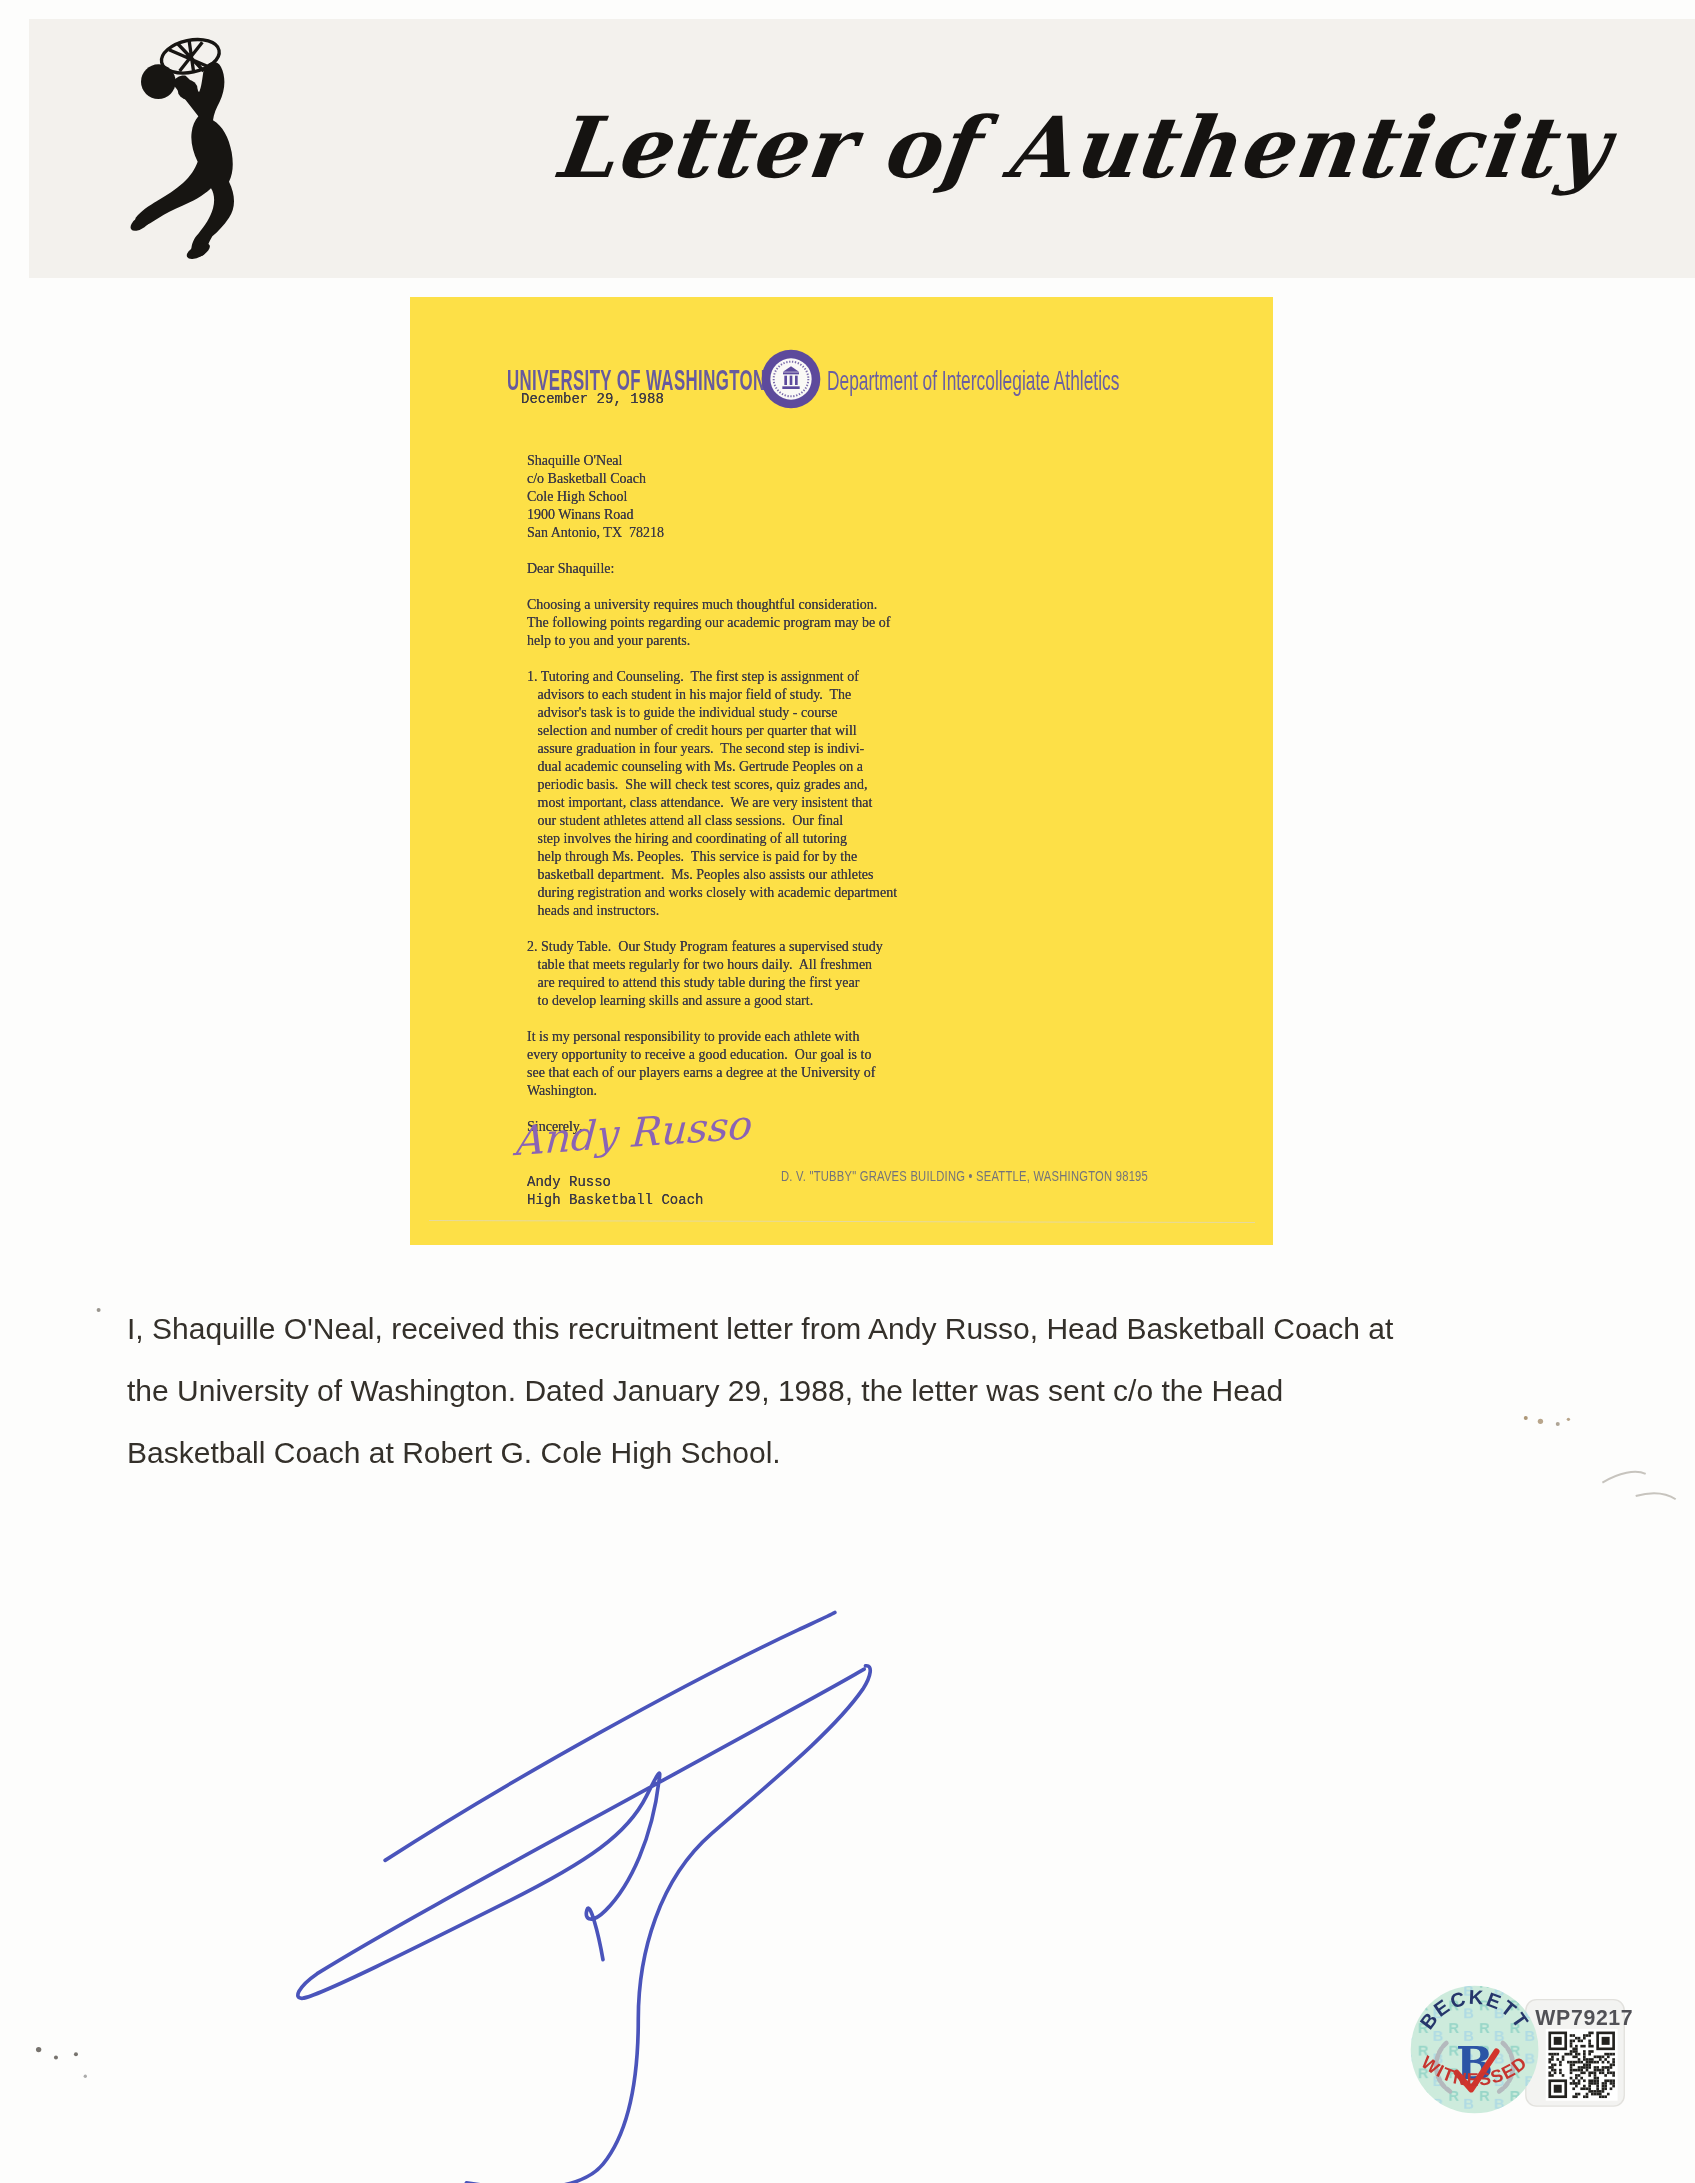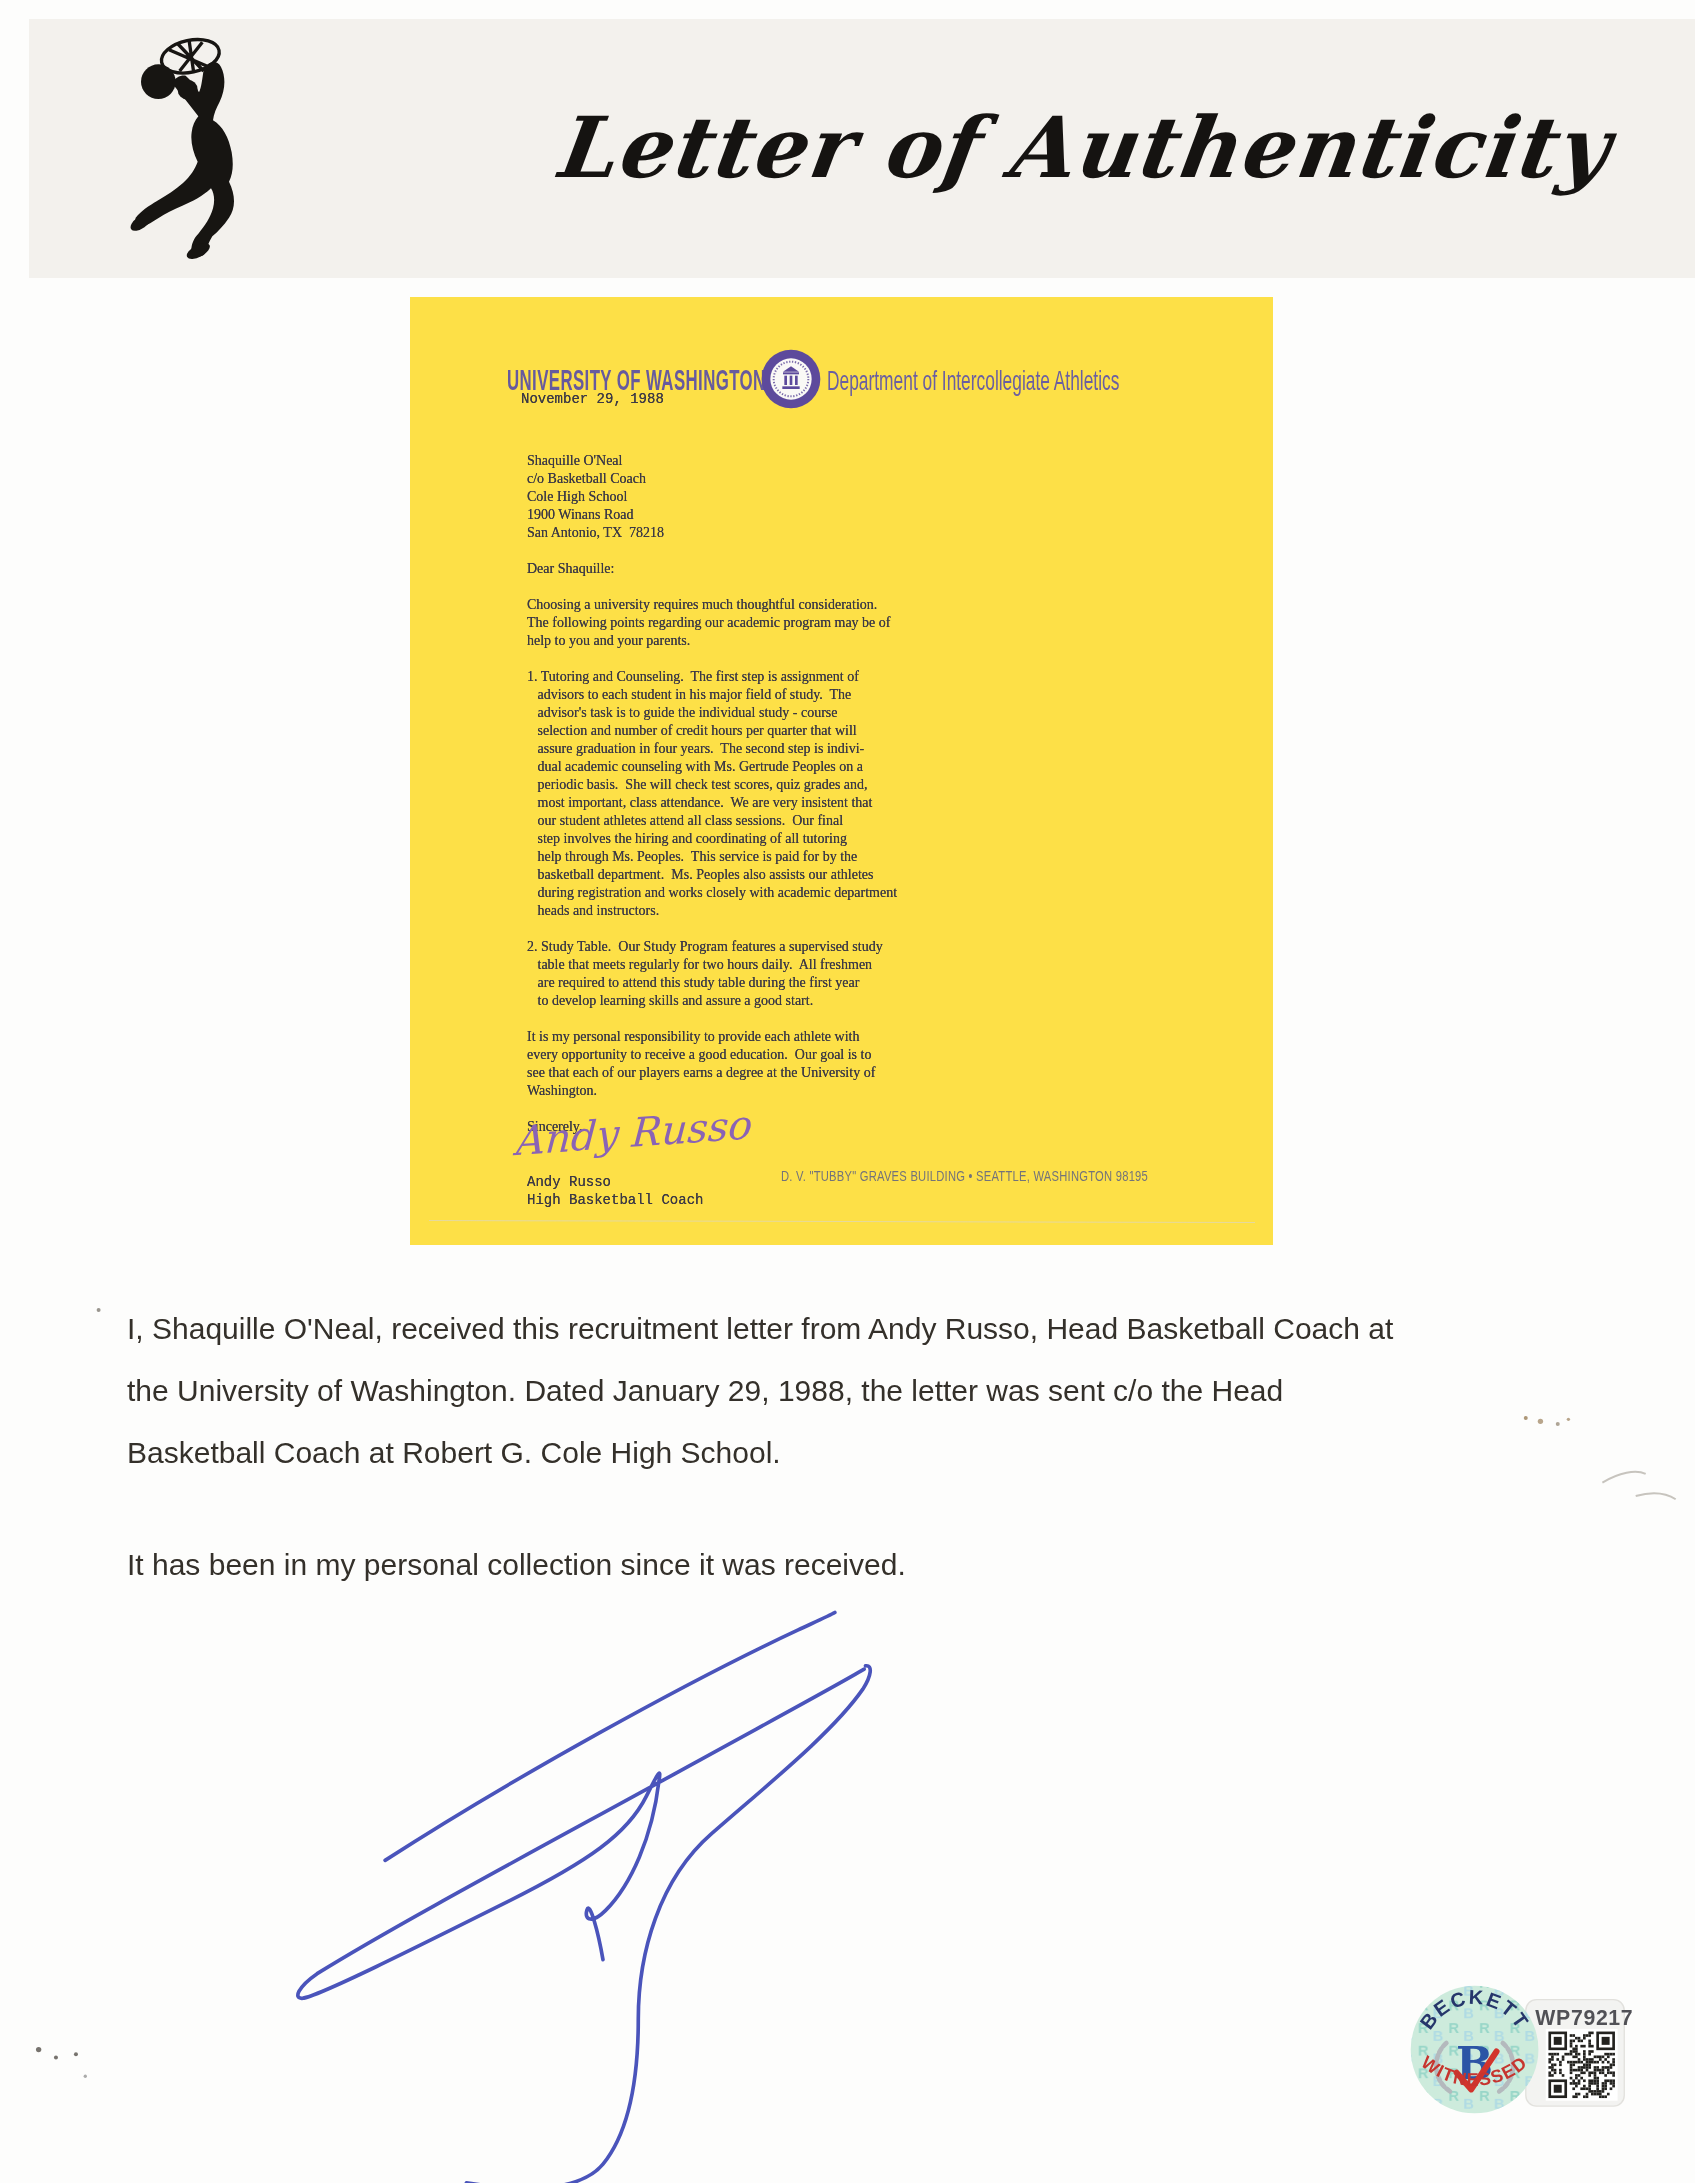--- a/index.html
+++ b/index.html
@@ -84,21 +84,21 @@
         <path d="M33 34 L45 26 L57 34 Z"></path>
         <rect x="33" y="35" width="24" height="3"></rect>
         <rect x="35" y="40" width="4" height="14"></rect>
         <rect x="43" y="40" width="4" height="14"></rect>
         <rect x="51" y="40" width="4" height="14"></rect>
         <rect x="32" y="56" width="26" height="4"></rect>
       </g>
     </svg>
     <div class="dept-name">Department of Intercollegiate Athletics</div>
 
-    <pre class="tw letter-date">November 29, 1988</pre>
+    <pre class="tw letter-date">December 29, 1988</pre>
     <pre class="tw letter-body">Shaquille O'Neal
 c/o Basketball Coach
 Cole High School
 1900 Winans Road
 San Antonio, TX  78218
 
 Dear Shaquille:
 
 Choosing a university requires much thoughtful consideration.
 The following points regarding our academic program may be of
@@ -138,21 +138,20 @@
     </div>
 
     <div class="letter-footer">D. V. "TUBBY" GRAVES BUILDING   •   SEATTLE, WASHINGTON 98195</div>
     <div class="edge"></div>
   </div>
 
   <div class="statement">
     <p>I, Shaquille O'Neal, received this recruitment letter from Andy Russo, Head Basketball Coach at
 the University of Washington.  Dated January 29, 1988, the letter was sent c/o the Head
 Basketball Coach at Robert G. Cole High School.</p>
-    <p class="p2">It has been in my personal collection since it was received.</p>
   </div>
 
   <svg class="overlay" viewBox="0 0 2544 3276">
     <g fill="none" stroke="#4a54bb" stroke-width="5.5" stroke-linecap="round">
       <path d="M578 2792 C770 2668 1035 2522 1198 2446 C1226 2433 1246 2424 1253 2420"></path>
       <path d="M1297 2505 C1255 2530 1140 2592 1042 2646 C846 2754 598 2886 476 2962
                C447 2982 440 3000 454 2999 C478 2996 622 2924 762 2854
                C884 2793 942 2752 970 2696 C987 2662 993 2650 989 2673
                C979 2757 947 2829 909 2867 C890 2886 876 2883 881 2866
                C885 2852 898 2900 905 2941"></path>

